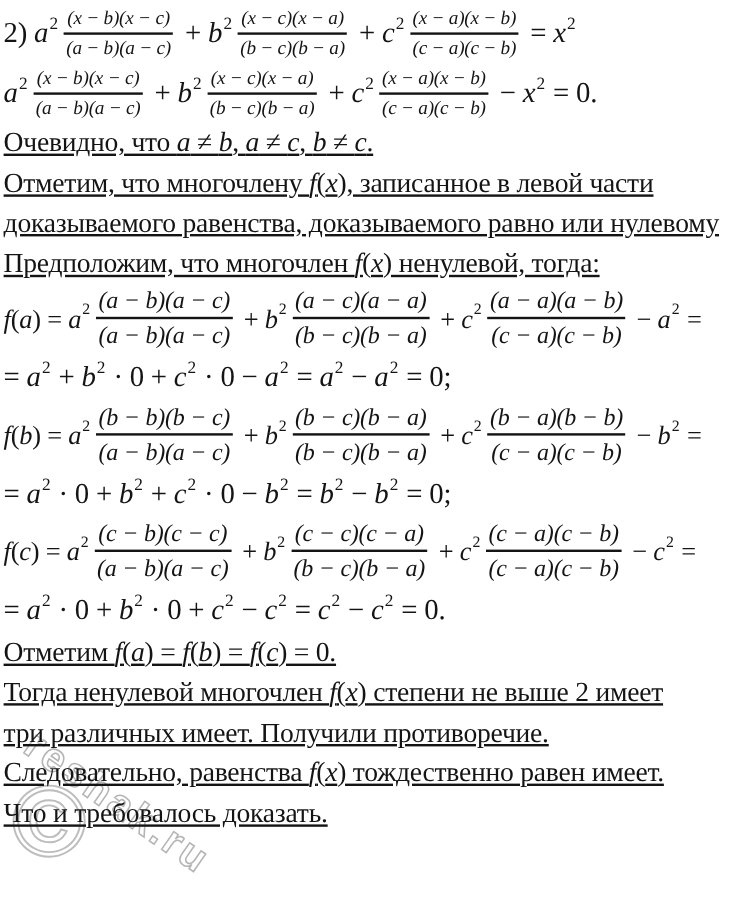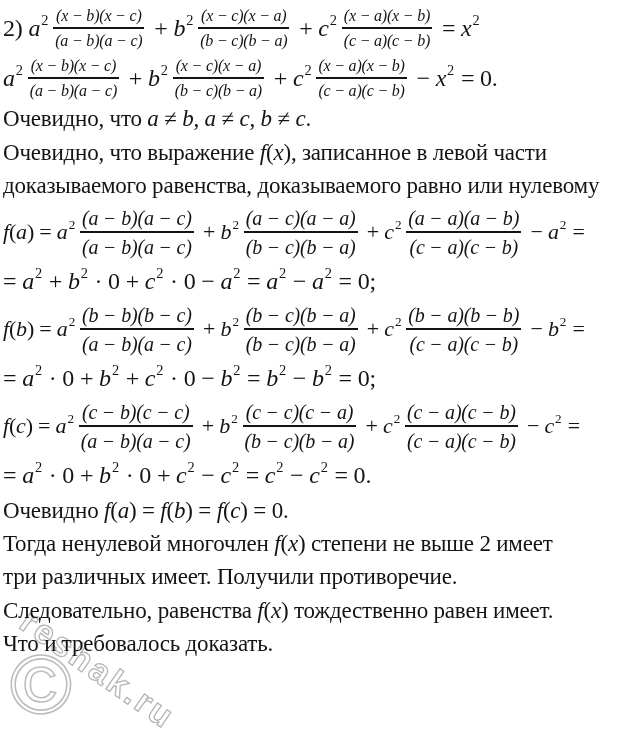--- a/index.html
+++ b/index.html
@@ -17,21 +17,21 @@
   .line { white-space: pre; }
 
   
   .eq { display: flex; align-items: center; letter-spacing: -0.2px; }
   .eq-lg { font-size: 24px; }
   .eq-lg .frac { font-size: 16px; }
   .eq-md { font-size: 22px; }
   .eq-md .frac { font-size: 20px; }
 
   
-  .txt { font-size: 23px; line-height: 33.4px; letter-spacing: -0.2px; }
+  .txt { font-size: 23px; line-height: 33.4px; letter-spacing: -0.2px; text-decoration: underline; }
 
   .it { font-style: italic; }
   .rm { font-style: normal; }
   .sup { font-size: 0.6em; font-style: normal; position: relative; top: -0.55em; margin: 0 1px 0 1px; }
 
   .frac {
     display: inline-flex;
     flex-direction: column;
     align-items: center;
     text-align: center;
@@ -69,27 +69,28 @@
 
 <div class="page">
   <div class="watermark">
     <span class="wm-copy">©</span>
     <span class="wm-text">reshak.ru</span>
   </div>
   <div class="doc">
       <div class="line L-e1 eq eq-lg"><span class="rm">2) </span><span class="it">a</span><span class="sup">2</span><span class="frac"><span class="num">(x − b)(x − c)</span><span class="fbar"></span><span class="den">(a − b)(a − c)</span></span><span class="rm"> + </span><span class="it">b</span><span class="sup">2</span><span class="frac"><span class="num">(x − c)(x − a)</span><span class="fbar"></span><span class="den">(b − c)(b − a)</span></span><span class="rm"> + </span><span class="it">c</span><span class="sup">2</span><span class="frac"><span class="num">(x − a)(x − b)</span><span class="fbar"></span><span class="den">(c − a)(c − b)</span></span><span class="rm"> = </span><span class="it">x</span><span class="sup">2</span></div>
       <div class="line L-e2 eq eq-lg"><span class="it">a</span><span class="sup">2</span><span class="frac"><span class="num">(x − b)(x − c)</span><span class="fbar"></span><span class="den">(a − b)(a − c)</span></span><span class="rm"> + </span><span class="it">b</span><span class="sup">2</span><span class="frac"><span class="num">(x − c)(x − a)</span><span class="fbar"></span><span class="den">(b − c)(b − a)</span></span><span class="rm"> + </span><span class="it">c</span><span class="sup">2</span><span class="frac"><span class="num">(x − a)(x − b)</span><span class="fbar"></span><span class="den">(c − a)(c − b)</span></span><span class="rm"> − </span><span class="it">x</span><span class="sup">2</span><span class="rm"> = 0.</span></div>
       <div class="line L-t3 txt"><span class="rm">Очевидно, что </span><span class="it">a</span><span class="rm"> ≠ </span><span class="it">b</span><span class="rm">, </span><span class="it">a</span><span class="rm"> ≠ </span><span class="it">c</span><span class="rm">, </span><span class="it">b</span><span class="rm"> ≠ </span><span class="it">c</span><span class="rm">.</span></div>
-      <div class="line L-t4 txt"><span class="rm">Очевидно, что выражение </span><span class="it">f</span><span class="rm">(</span><span class="it">x</span><span class="rm">), записанное в левой части</span></div>
+      <div class="line L-t4 txt"><span class="rm">Отметим, что многочлену </span><span class="it">f</span><span class="rm">(</span><span class="it">x</span><span class="rm">), записанное в левой части</span></div>
       <div class="line L-t5 txt"><span class="rm">доказываемого равенства, доказываемого равно или нулевому</span></div>
+      <div class="line L-t7 txt"><span class="rm">Предположим, что многочлен </span><span class="it">f</span><span class="rm">(</span><span class="it">x</span><span class="rm">) ненулевой, тогда:</span></div>
       <div class="line L-e8 eq eq-md"><span class="it">f</span><span class="rm">(</span><span class="it">a</span><span class="rm">) = </span><span class="it">a</span><span class="sup">2</span><span class="frac"><span class="num">(a − b)(a − c)</span><span class="fbar"></span><span class="den">(a − b)(a − c)</span></span><span class="rm"> + </span><span class="it">b</span><span class="sup">2</span><span class="frac"><span class="num">(a − c)(a − a)</span><span class="fbar"></span><span class="den">(b − c)(b − a)</span></span><span class="rm"> + </span><span class="it">c</span><span class="sup">2</span><span class="frac"><span class="num">(a − a)(a − b)</span><span class="fbar"></span><span class="den">(c − a)(c − b)</span></span><span class="rm"> − </span><span class="it">a</span><span class="sup">2</span><span class="rm"> =</span></div>
       <div class="line L-e9 eq eq-lg"><span class="rm">= </span><span class="it">a</span><span class="sup">2</span><span class="rm"> + </span><span class="it">b</span><span class="sup">2</span><span class="rm"> · 0 + </span><span class="it">c</span><span class="sup">2</span><span class="rm"> · 0 − </span><span class="it">a</span><span class="sup">2</span><span class="rm"> = </span><span class="it">a</span><span class="sup">2</span><span class="rm"> − </span><span class="it">a</span><span class="sup">2</span><span class="rm"> = 0;</span></div>
       <div class="line L-e10 eq eq-md"><span class="it">f</span><span class="rm">(</span><span class="it">b</span><span class="rm">) = </span><span class="it">a</span><span class="sup">2</span><span class="frac"><span class="num">(b − b)(b − c)</span><span class="fbar"></span><span class="den">(a − b)(a − c)</span></span><span class="rm"> + </span><span class="it">b</span><span class="sup">2</span><span class="frac"><span class="num">(b − c)(b − a)</span><span class="fbar"></span><span class="den">(b − c)(b − a)</span></span><span class="rm"> + </span><span class="it">c</span><span class="sup">2</span><span class="frac"><span class="num">(b − a)(b − b)</span><span class="fbar"></span><span class="den">(c − a)(c − b)</span></span><span class="rm"> − </span><span class="it">b</span><span class="sup">2</span><span class="rm"> =</span></div>
       <div class="line L-e11 eq eq-lg"><span class="rm">= </span><span class="it">a</span><span class="sup">2</span><span class="rm"> · 0 + </span><span class="it">b</span><span class="sup">2</span><span class="rm"> + </span><span class="it">c</span><span class="sup">2</span><span class="rm"> · 0 − </span><span class="it">b</span><span class="sup">2</span><span class="rm"> = </span><span class="it">b</span><span class="sup">2</span><span class="rm"> − </span><span class="it">b</span><span class="sup">2</span><span class="rm"> = 0;</span></div>
       <div class="line L-e12 eq eq-md"><span class="it">f</span><span class="rm">(</span><span class="it">c</span><span class="rm">) = </span><span class="it">a</span><span class="sup">2</span><span class="frac"><span class="num">(c − b)(c − c)</span><span class="fbar"></span><span class="den">(a − b)(a − c)</span></span><span class="rm"> + </span><span class="it">b</span><span class="sup">2</span><span class="frac"><span class="num">(c − c)(c − a)</span><span class="fbar"></span><span class="den">(b − c)(b − a)</span></span><span class="rm"> + </span><span class="it">c</span><span class="sup">2</span><span class="frac"><span class="num">(c − a)(c − b)</span><span class="fbar"></span><span class="den">(c − a)(c − b)</span></span><span class="rm"> − </span><span class="it">c</span><span class="sup">2</span><span class="rm"> =</span></div>
       <div class="line L-e13 eq eq-lg"><span class="rm">= </span><span class="it">a</span><span class="sup">2</span><span class="rm"> · 0 + </span><span class="it">b</span><span class="sup">2</span><span class="rm"> · 0 + </span><span class="it">c</span><span class="sup">2</span><span class="rm"> − </span><span class="it">c</span><span class="sup">2</span><span class="rm"> = </span><span class="it">c</span><span class="sup">2</span><span class="rm"> − </span><span class="it">c</span><span class="sup">2</span><span class="rm"> = 0.</span></div>
-      <div class="line L-t14 txt"><span class="rm">Очевидно </span><span class="it">f</span><span class="rm">(</span><span class="it">a</span><span class="rm">) = </span><span class="it">f</span><span class="rm">(</span><span class="it">b</span><span class="rm">) = </span><span class="it">f</span><span class="rm">(</span><span class="it">c</span><span class="rm">) = 0.</span></div>
+      <div class="line L-t14 txt"><span class="rm">Отметим </span><span class="it">f</span><span class="rm">(</span><span class="it">a</span><span class="rm">) = </span><span class="it">f</span><span class="rm">(</span><span class="it">b</span><span class="rm">) = </span><span class="it">f</span><span class="rm">(</span><span class="it">c</span><span class="rm">) = 0.</span></div>
       <div class="line L-t15 txt"><span class="rm">Тогда ненулевой многочлен </span><span class="it">f</span><span class="rm">(</span><span class="it">x</span><span class="rm">) степени не выше 2 имеет</span></div>
       <div class="line L-t16 txt"><span class="rm">три различных имеет. Получили противоречие.</span></div>
       <div class="line L-t17 txt"><span class="rm">Следовательно, равенства </span><span class="it">f</span><span class="rm">(</span><span class="it">x</span><span class="rm">) тождественно равен имеет.</span></div>
       <div class="line L-t18 txt"><span class="rm">Что и требовалось доказать.</span></div>
     </div>
 </div>
 
 </body></html>

